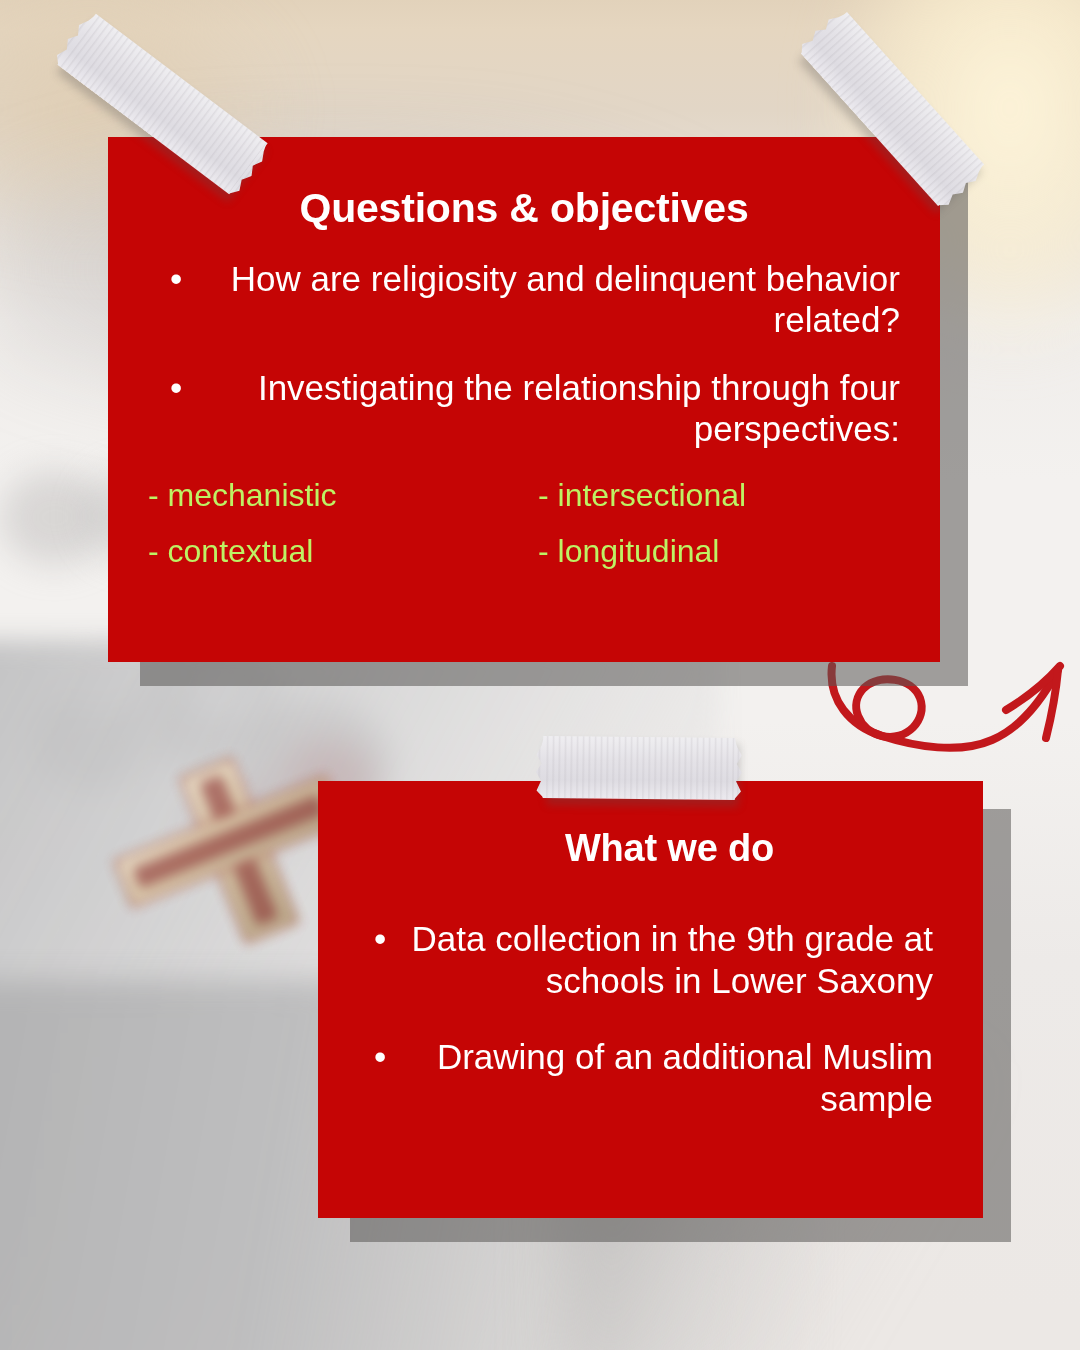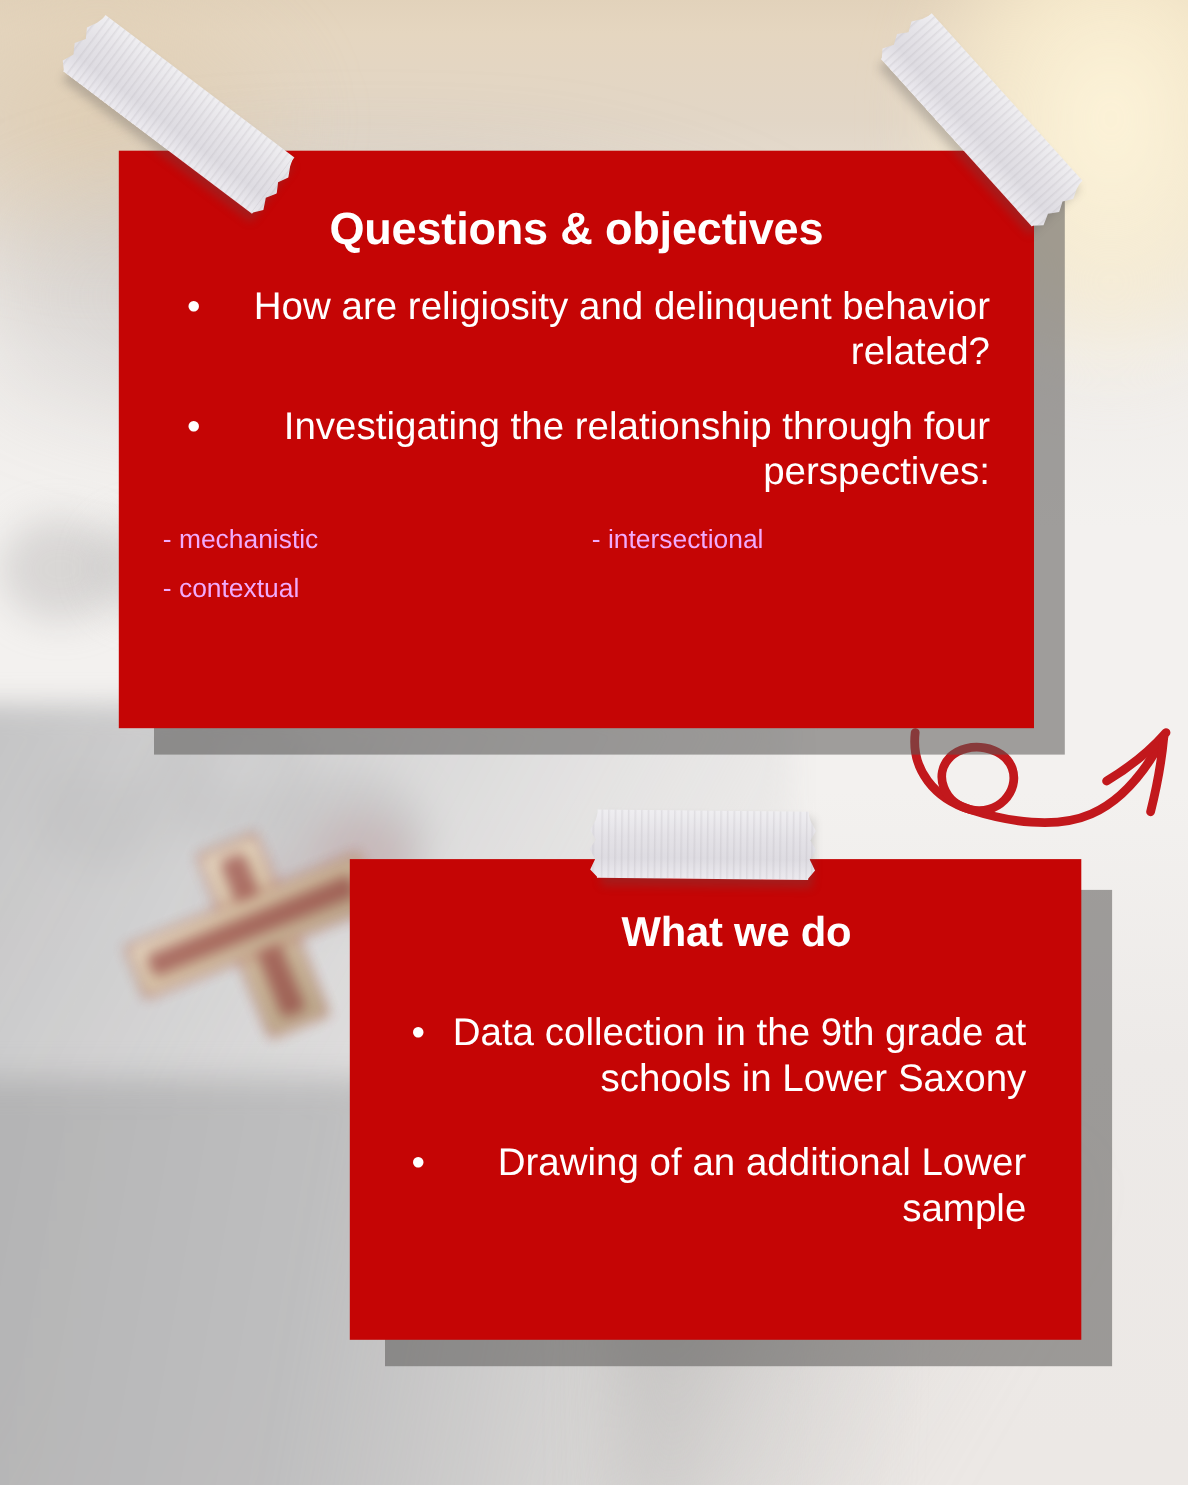--- a/index.html
+++ b/index.html
@@ -225,22 +225,22 @@
 
   
   .subgrid {
     display: grid;
     grid-template-columns: 390px auto;
     row-gap: 14px;
     margin-top: 8px;
     margin-left: 40px;
   }
   .subitem {
-    color: #f0abfc;
-    font-size: 24px;
+    color: #bef264;
+    font-size: 32px;
     line-height: 1.3;
     white-space: nowrap;
   }
 
   
   #w-bullets {
     margin-top: 48px;
     padding-left: 52px;
     padding-right: 50px;
   }
@@ -367,34 +367,35 @@
       <li class="bullet-item b2">
         <span class="bullet-dot">•</span>
         <span class="bullet-text">Investigating the relationship through four perspectives:</span>
       </li>
     </ul>
 
     <div class="subgrid">
       <div class="subitem">- mechanistic</div>
       <div class="subitem">- intersectional</div>
       <div class="subitem">- contextual</div>
+      <div class="subitem">- longitudinal</div>
     </div>
   </div>
 
   <div class="card" id="card-whatwedo">
     <div class="card-title">What we do</div>
 
     <ul class="bullets" id="w-bullets">
       <li class="bullet-item">
         <span class="bullet-dot">•</span>
         <span class="bullet-text">Data collection in the 9th grade at schools in Lower Saxony</span>
       </li>
       <li class="bullet-item">
         <span class="bullet-dot">•</span>
-        <span class="bullet-text">Drawing of an additional Lower sample</span>
+        <span class="bullet-text">Drawing of an additional Muslim sample</span>
       </li>
     </ul>
   </div>
 
   <div class="tape" id="tape-q-left"></div>
   <div class="tape" id="tape-q-right"></div>
   <div class="tape" id="tape-w-top"></div>
 
 </div>
 

